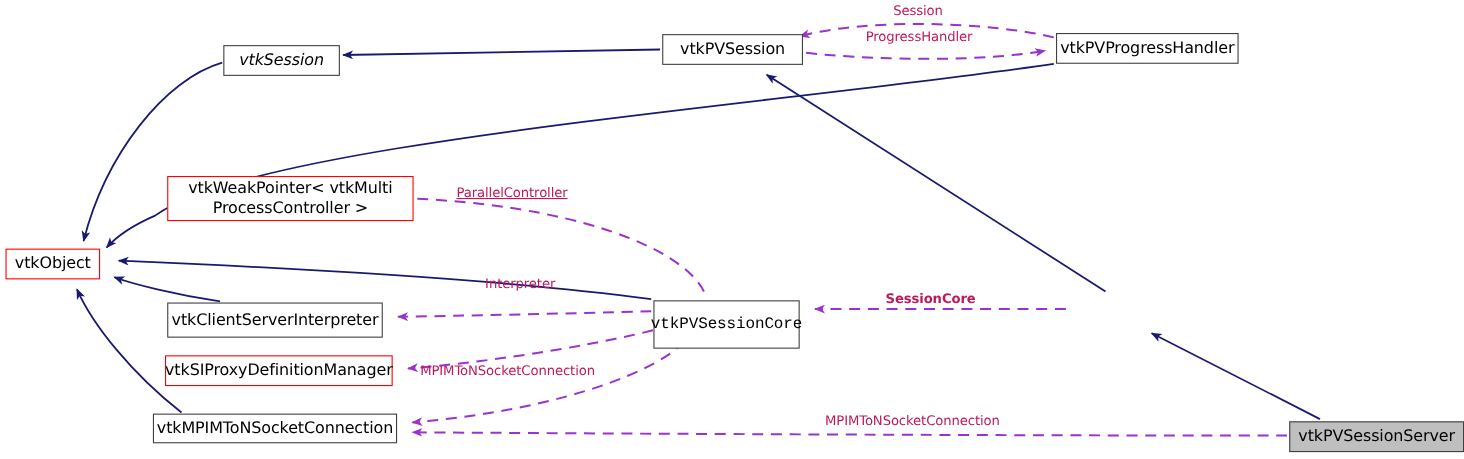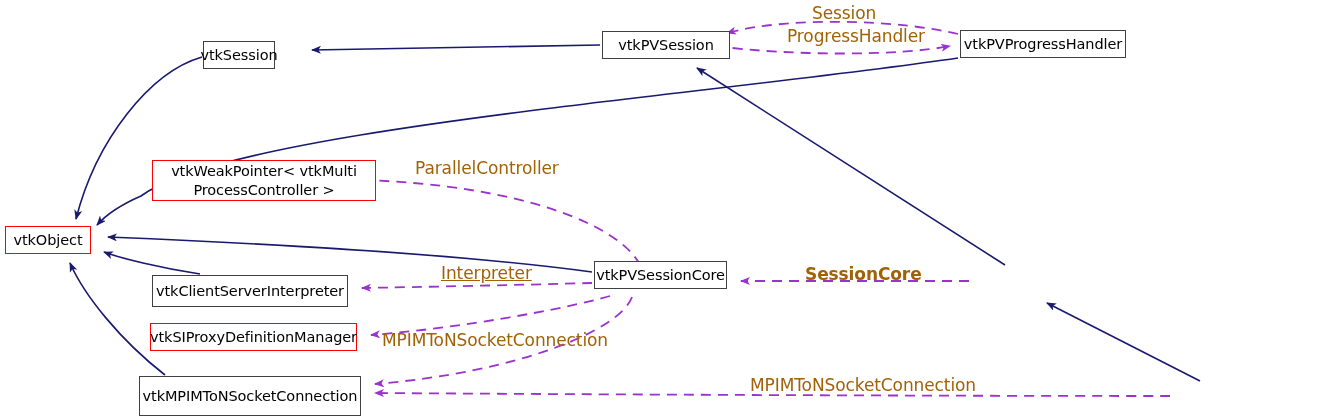--- a/index.html
+++ b/index.html
@@ -45,22 +45,22 @@
   }
   .node.black {
     border-color: #404040;
   }
   .node.current {
     background: #bfbfbf;
     border-color: #404040;
   }
   .edge-label {
     position: absolute;
-    font-size: 17px;
-    color: #a16207;
+    font-size: 12px;
+    color: #be185d;
     white-space: nowrap;
     background: transparent;
     z-index: 4;
     letter-spacing: -0.1px;
   }
 </style>
 </head>
 <body>
 
 <div id="diagram">
@@ -107,21 +107,21 @@
       <path d="M610,296 C560,310 460,328 371,335"></path>
 
       <path d="M632,297 C620,330 520,372 375,384"></path>
 
       <path d="M969,281 L741,281"></path>
 
       <path d="M1170,396 C900,396 520,394 375,393"></path>
     </g>
   </svg>
 
-  <div class="node black" style="left:203px; top:41px; width:72px; height:28px;">
+  <div class="node black" style="left:203px; top:41px; width:106px; height:28px;font-style:italic;">
     <span>vtkSession</span>
   </div>
 
   <div class="node black" style="left:602px; top:31px; width:128px; height:28px;">
     <span>vtkPVSession</span>
   </div>
 
   <div class="node black" style="left:960px; top:30px; width:166px; height:28px;align-items:center;">
     <span>vtkPVProgressHandler</span>
   </div>
@@ -136,38 +136,41 @@
   </div>
 
   <div class="node black" style="left:152px; top:275px; width:196px; height:32px;">
     <span>vtkClientServerInterpreter</span>
   </div>
 
   <div class="node red" style="left:150px; top:323px; width:207px; height:28px;">
     <span>vtkSIProxyDefinitionManager</span>
   </div>
 
-  <div class="node black" style="left:139px; top:376px; width:222px; height:40px;">
+  <div class="node black" style="left:139px; top:376px; width:222px; height:27px;">
     <span>vtkMPIMToNSocketConnection</span>
   </div>
 
-  <div class="node black" style="left:594px; top:261px; width:133px; height:28px;">
+  <div class="node black" style="left:594px; top:273px; width:133px; height:44px;font-family:Liberation Mono, monospace;">
     <span>vtkPVSessionCore</span>
   </div>
 
 
+  <div class="node current" style="left:1172px; top:383px; width:159px; height:28px;">
+    <span>vtkPVSessionServer</span>
+  </div>
 
   <div class="edge-label" style="left:812px; top:3px;">Session</div>
 
   <div class="edge-label" style="left:787px; top:26px;">ProgressHandler</div>
 
-  <div class="edge-label" style="left:415px; top:158px;">ParallelController</div>
+  <div class="edge-label" style="left:415px; top:168px;text-decoration:underline;">ParallelController</div>
 
   <div class="edge-label" style="left:805px; top:264px;font-weight:bold;">SessionCore</div>
 
-  <div class="edge-label" style="left:441px; top:263px;text-decoration:underline;">Interpreter</div>
+  <div class="edge-label" style="left:441px; top:251px;">Interpreter</div>
 
 
   <div class="edge-label" style="left:382px; top:330px;">MPIMToNSocketConnection</div>
 
   <div class="edge-label" style="left:750px; top:375px;">MPIMToNSocketConnection</div>
 
 </div>
 
 </body></html>

